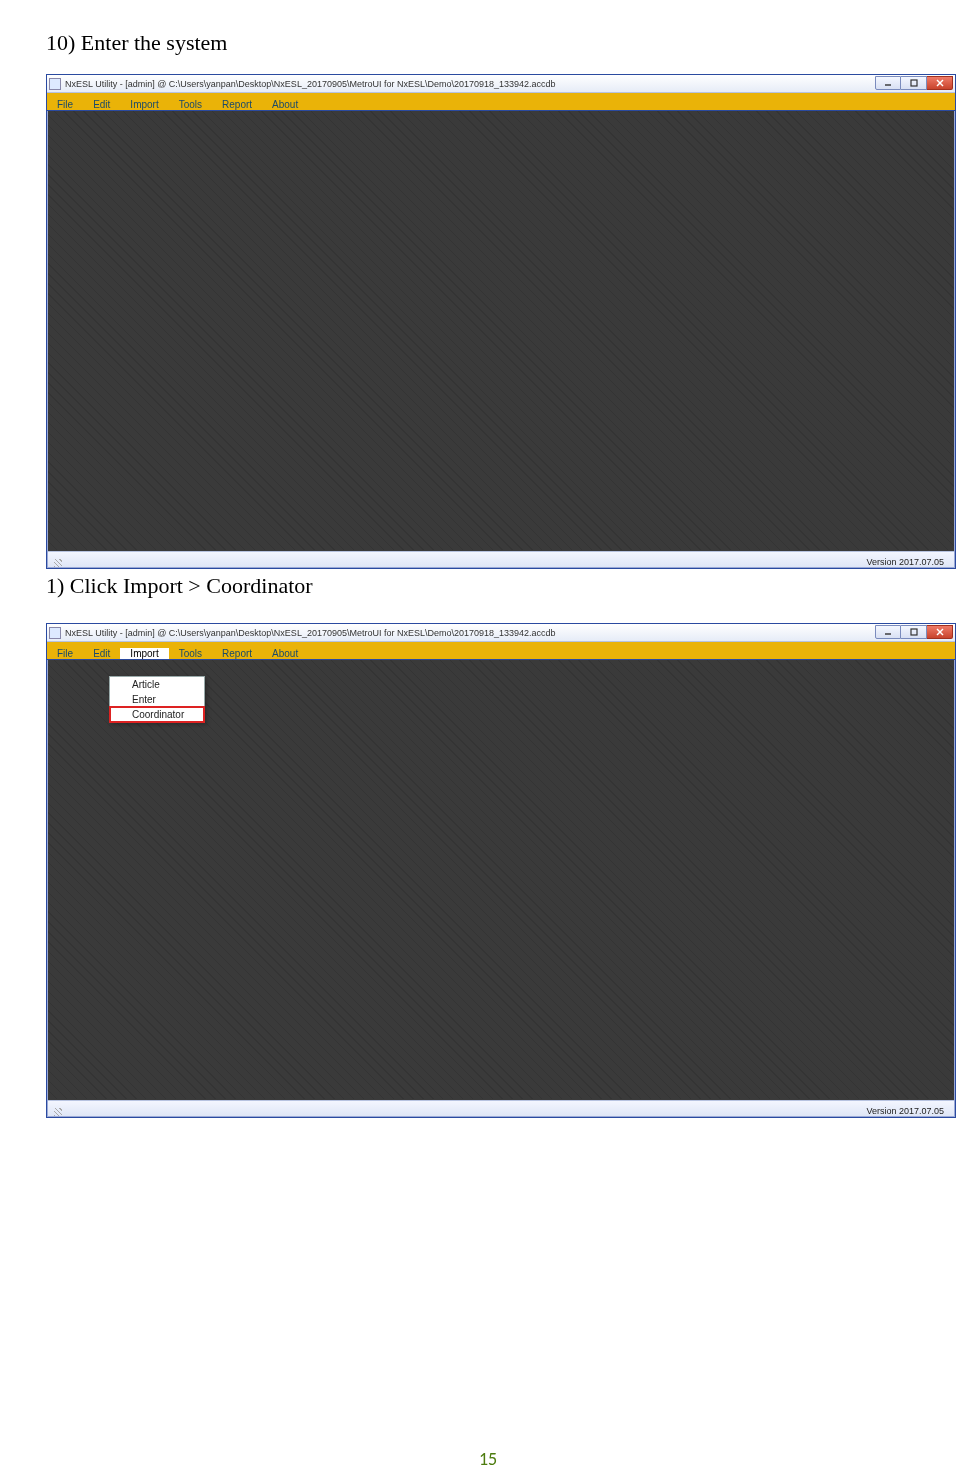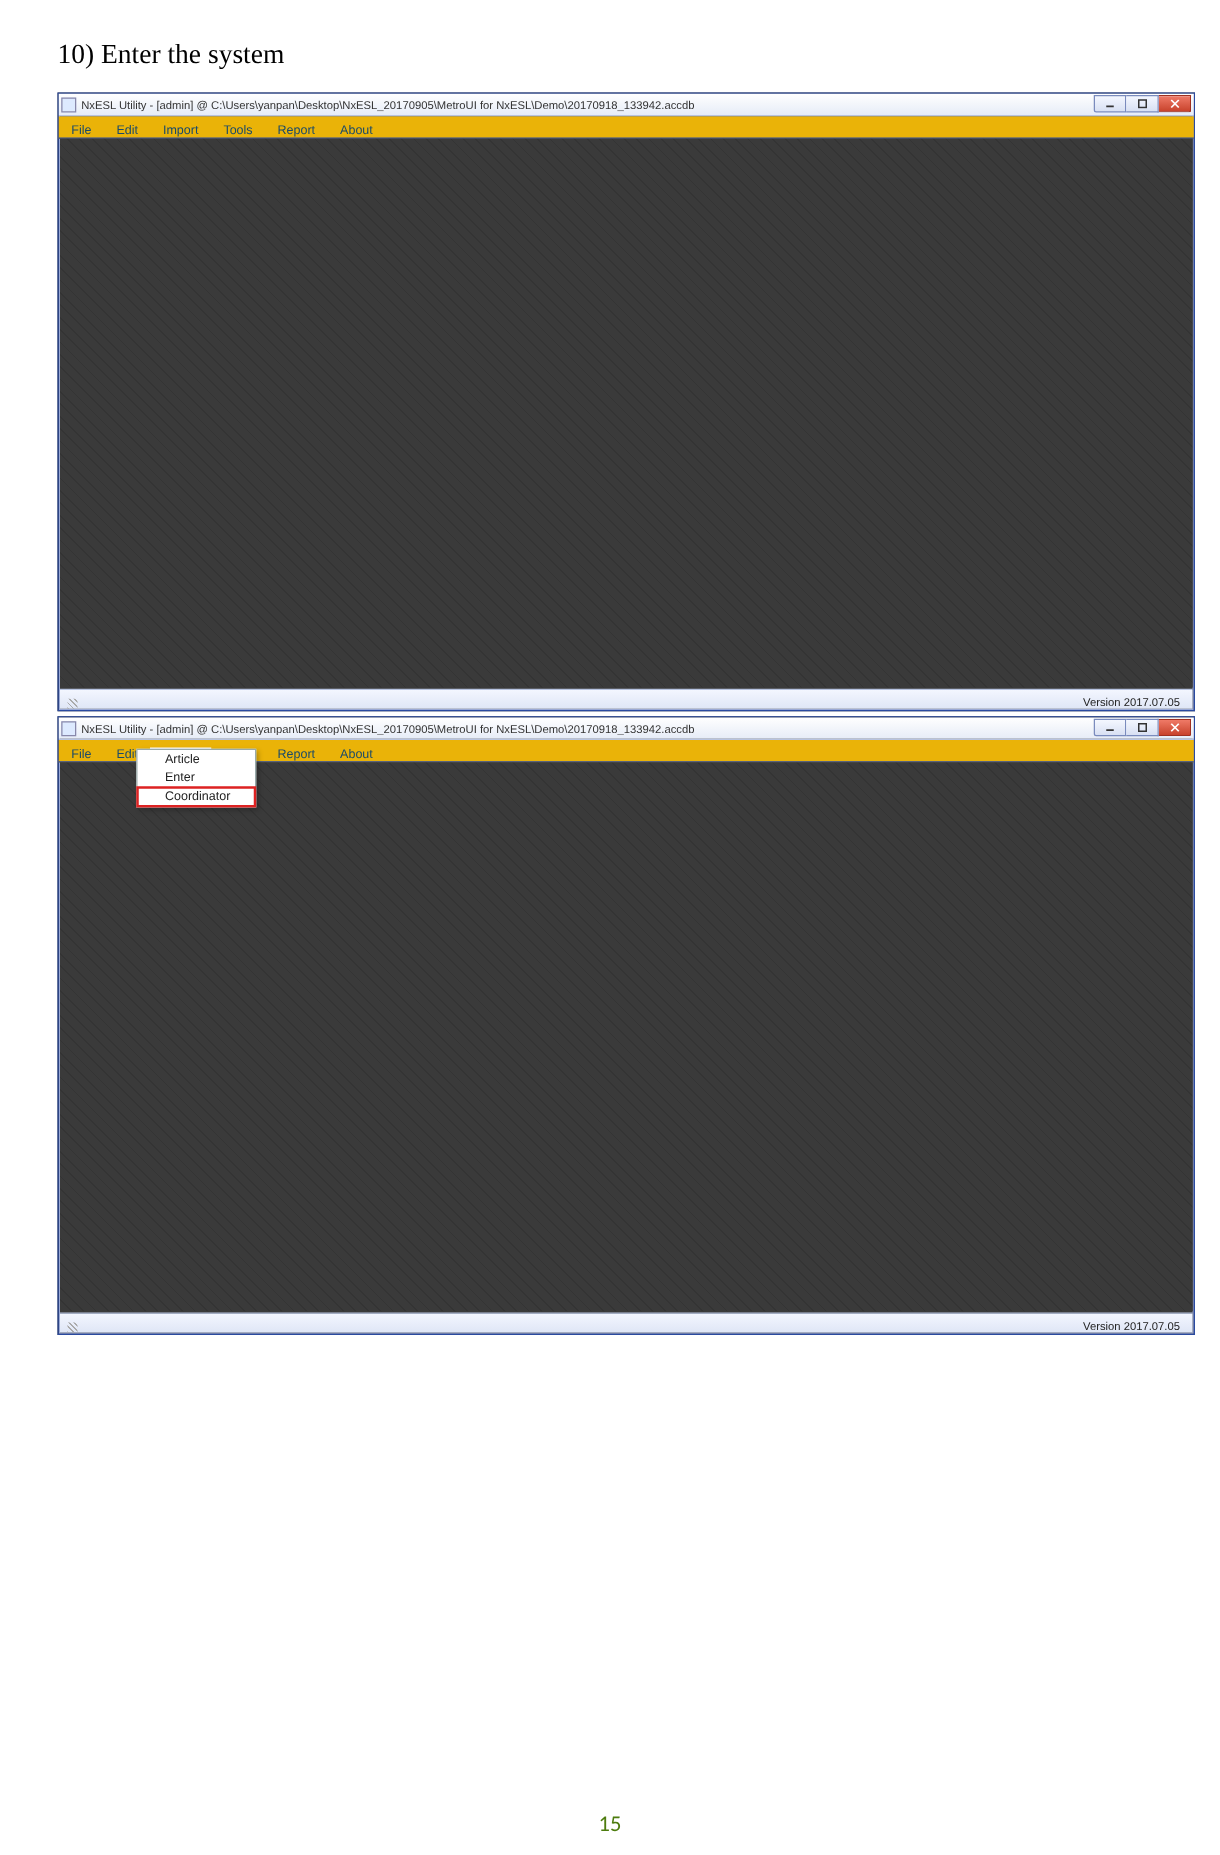--- a/index.html
+++ b/index.html
@@ -121,21 +121,21 @@
     padding: 0 6px;
   }
   .statusbar .version { margin-left: auto; margin-right: 4px; }
   .statusbar .left-grip {
     width: 8px; height: 8px;
     background: repeating-linear-gradient(45deg, #aaa 0, #aaa 1px, transparent 1px, transparent 3px);
   }
 
   .dropdown {
     position: absolute;
-    top: 25px;
+    top: 52px;
     left: 62px;
     background: #fff;
     border: 1px solid #9aa;
     font-family: "Segoe UI", Tahoma, sans-serif;
     font-size: 10px;
     width: 96px;
     box-shadow: 2px 2px 4px rgba(0,0,0,.25);
     z-index: 10;
   }
   .dropdown .dd-item {
@@ -200,20 +200,21 @@
       <div class="menu-item">About</div>
     </div>
     <div class="content-area"></div>
     <div class="statusbar">
       <div class="left-grip"></div>
       <div class="version">Version 2017.07.05</div>
     </div>
   </div>
 
 
+  <div class="step-1">1) Click Import &gt; Coordinator</div>
 
   <div class="app-window">
     <div class="titlebar">
       <div class="app-icon"></div>
       <div class="title-text">NxESL Utility - [admin] @ C:\Users\yanpan\Desktop\NxESL_20170905\MetroUI for NxESL\Demo\20170918_133942.accdb</div>
       <div class="win-controls">
         <div class="win-btn min">
           <svg width="8" height="8">
               <line x1="1" y1="6" x2="7" y2="6" stroke="#333" stroke-width="1.4"></line>
             </svg>

